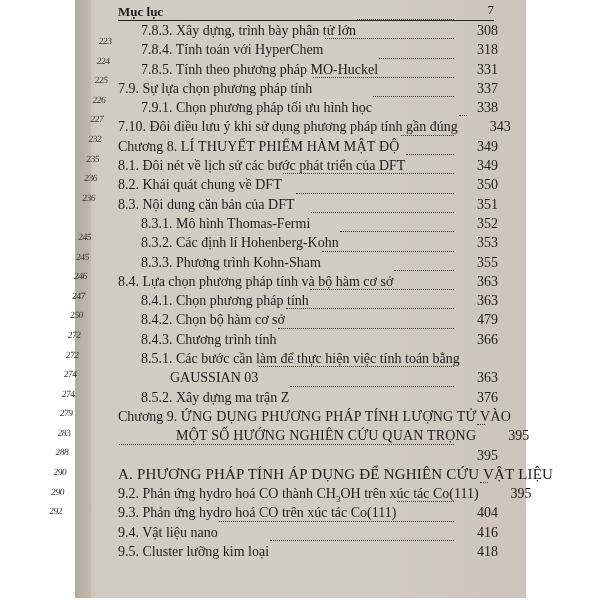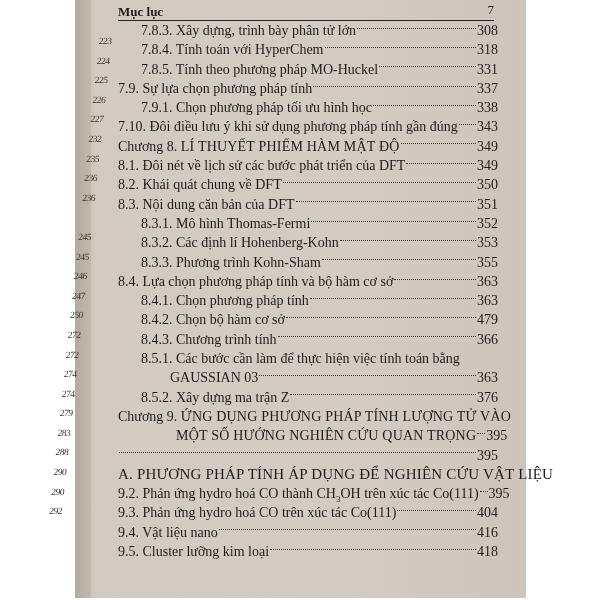--- a/index.html
+++ b/index.html
@@ -21,27 +21,27 @@
       transform: skewX(-6deg);
     }
     .margin-nums div { height: 19.6px; }
     .header {
       position: absolute; left: 118px; top: 4px; width: 376px; height: 16px;
       border-bottom: 1.5px solid #2a2624;
       font-weight: bold; font-size: 13px; line-height: 16px;
     }
     .header .page { position: absolute; right: 0; top: -2px; font-weight: normal; font-size: 13px; }
     .toc { position: absolute; left: 118px; top: 21px; width: 380px; font-size: 14px; }
-    .row { display: flex; align-items: center; height: 19.3px; line-height: 19.3px; white-space: nowrap; }
+    .row { display: flex; align-items: flex-start; height: 19.3px; line-height: 19.3px; white-space: nowrap; }
     .row .label { flex: 0 0 auto; }
     .row .dots {
       flex: 1 1 auto; margin: 0 1px; height: 1px; position: relative; top: -3px;
       border-bottom: 1.5px dotted #3a3431; min-width: 8px;
     }
-    .row .pg { flex: 0 0 auto; }
+    .row .pg { flex: 0 0 auto; margin-left: 22px; }
     .chap .label b { font-weight: normal; }
     .upper { letter-spacing: 0.2px; }
     sub { font-size: 9px; line-height: 0; }
   </style>
 </head>
 <body>
 
 <div class="paper"></div>
 <div class="spine"></div>
 

